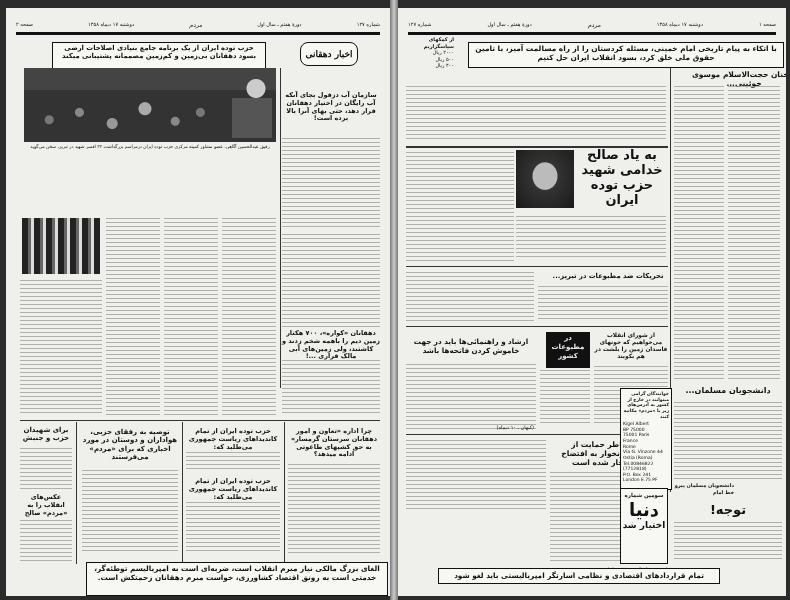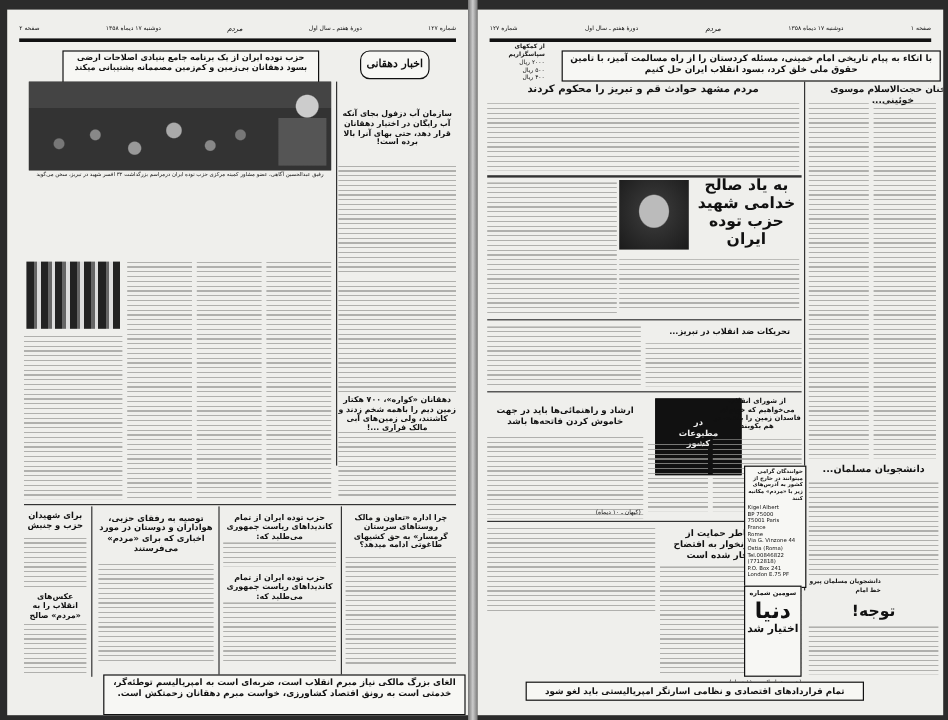--- a/index.html
+++ b/index.html
@@ -78,21 +78,21 @@
   <div class="head" style="left:76px;top:420px;width:96px;font-size:7px;">توصیه به رفقای حزبی، هواداران و دوستان در مورد اخباری که برای «مردم» می‌فرستند</div>
   <div class="textcol" style="left:76px;top:462px;width:96px;height:84px;"></div>
   <div class="vrule" style="left:176px;top:414px;height:142px;"></div>
 
   <div class="head" style="left:180px;top:420px;width:94px;font-size:6.6px;">حزب توده ایران از تمام کاندیداهای ریاست جمهوری می‌طلبد که:</div>
   <div class="textcol" style="left:180px;top:444px;width:94px;height:20px;"></div>
   <div class="head" style="left:180px;top:470px;width:94px;font-size:6.6px;">حزب توده ایران از تمام کاندیداهای ریاست جمهوری می‌طلبد که:</div>
   <div class="textcol" style="left:180px;top:494px;width:94px;height:52px;"></div>
   <div class="vrule" style="left:278px;top:414px;height:142px;"></div>
 
-  <div class="head" style="left:282px;top:420px;width:92px;font-size:6.5px;">چرا اداره «تعاون و مالک روستاهای سرستان گرمسار» به حق کشیهای طاغوتی ادامه میدهد؟</div>
+  <div class="head" style="left:282px;top:420px;width:92px;font-size:6.5px;">چرا اداره «تعاون و امور دهقانان سرستان گرمسار» به حق کشیهای طاغوتی ادامه میدهد؟</div>
   <div class="textcol" style="left:282px;top:456px;width:92px;height:90px;"></div>
 
   <div class="box" style="left:80px;top:554px;width:292px;height:30px;font-size:7.3px;padding:1px 4px;">الغای بزرگ مالکی نیاز مبرم انقلاب است، ضربه‌ای است به امپریالیسم توطئه‌گر، خدمتی است به رونق اقتصاد کشاورزی، خواست مبرم دهقانان زحمتکش است.</div>
 </div>
 
 <div class="gutter"></div>
 
 <div class="page" id="page-right">
   <div class="masthead">
     <span>صفحه ۱</span>
@@ -105,45 +105,44 @@
 
   <div class="small" style="left:6px;top:28px;width:50px;">
     <div style="font-weight:bold">از کمکهای سپاسگزاریم</div>
     <div>۲۰۰۰ ریال</div>
     <div>۵۰۰ ریال</div>
     <div>۴۰۰ ریال</div>
   </div>
 
   <div class="box" style="left:70px;top:34px;width:306px;height:22px;font-size:7.4px;padding:1px 4px;">با اتکاء به پیام تاریخی امام خمینی، مسئله کردستان را از راه مسالمت آمیز، با تامین حقوق ملی خلق کرد، بسود انقلاب ایران حل کنیم</div>
 
-  <div class="head" style="left:6px;top:62px;width:264px;font-size:8.5px;">مردم مشهد حوادث قم و تبریز را محکوم کردند</div>
   <div class="textcol" style="left:8px;top:78px;width:260px;height:56px;"></div>
   <div class="vrule" style="left:272px;top:60px;height:424px;"></div>
 
   <div class="head" style="left:292px;top:62px;width:108px;font-size:7.5px;">سخنان حجت‌الاسلام موسوی خوئینی...</div>
   <div class="textcol" style="left:276px;top:78px;width:50px;height:296px;"></div>
   <div class="textcol" style="left:330px;top:78px;width:52px;height:296px;"></div>
 
   <div class="hrule" style="left:8px;top:138px;width:262px;height:2px;"></div>
 
   <div class="textcol" style="left:8px;top:144px;width:108px;height:110px;"></div>
   <div class="photo" style="left:118px;top:142px;width:58px;height:58px;background:radial-gradient(ellipse at 50% 45%,#bbb 0 12px,#333 13px,#1a1a1a 100%);"></div>
   <div class="head" style="left:178px;top:140px;width:92px;font-size:13px;line-height:1.15;">به یاد صالح خدامی شهید حزب توده ایران</div>
   <div class="textcol" style="left:118px;top:208px;width:150px;height:44px;"></div>
 
   <div class="hrule" style="left:8px;top:258px;width:262px;"></div>
-  <div class="head" style="left:150px;top:264px;width:120px;font-size:6.8px;">تحریکات ضد انقلاب در تبریز...</div>
+  <div class="head" style="left:150px;top:264px;width:120px;font-size:6.8px;">تحریکات ضد مطبوعات در تبریز...</div>
   <div class="textcol" style="left:140px;top:278px;width:130px;height:36px;"></div>
   <div class="textcol" style="left:8px;top:264px;width:128px;height:50px;"></div>
 
   <div class="hrule" style="left:8px;top:318px;width:262px;"></div>
 
   <div class="head" style="left:8px;top:330px;width:130px;font-size:7.2px;">ارشاد و راهنمائی‌ها باید در جهت خاموش کردن فاتحه‌ها باشد</div>
   <div class="textcol" style="left:8px;top:356px;width:130px;height:68px;"></div>
-  <div class="box" style="left:148px;top:324px;width:40px;height:32px;background:#111;color:#eee;font-size:7px;padding:15px;">در مطبوعات کشور</div>
+  <div class="box" style="left:148px;top:324px;width:40px;height:32px;background:#111;color:#eee;font-size:7px;padding:1px;">در مطبوعات کشور</div>
   <div class="head" style="left:196px;top:324px;width:74px;font-size:5.8px;">از شورای انقلاب می‌خواهیم که خونهای فاسدان زمین را بلشت در هم بکوبند</div>
   <div class="textcol" style="left:196px;top:358px;width:74px;height:60px;"></div>
   <div class="textcol" style="left:142px;top:362px;width:50px;height:56px;"></div>
 
   <div class="hrule" style="left:8px;top:426px;width:262px;"></div>
   <div class="small" style="left:96px;top:416px;width:40px;">(کیهان ـ ۱۰ دیماه)</div>
 
   <div class="head" style="left:160px;top:432px;width:110px;font-size:7.5px;">امریکا بخاطر حمایت از رژیم‌های خونخوار به افتضاح بزرگی دچار شده است</div>
   <div class="textcol" style="left:8px;top:432px;width:140px;height:70px;"></div>
   <div class="textcol" style="left:152px;top:464px;width:118px;height:90px;"></div>

